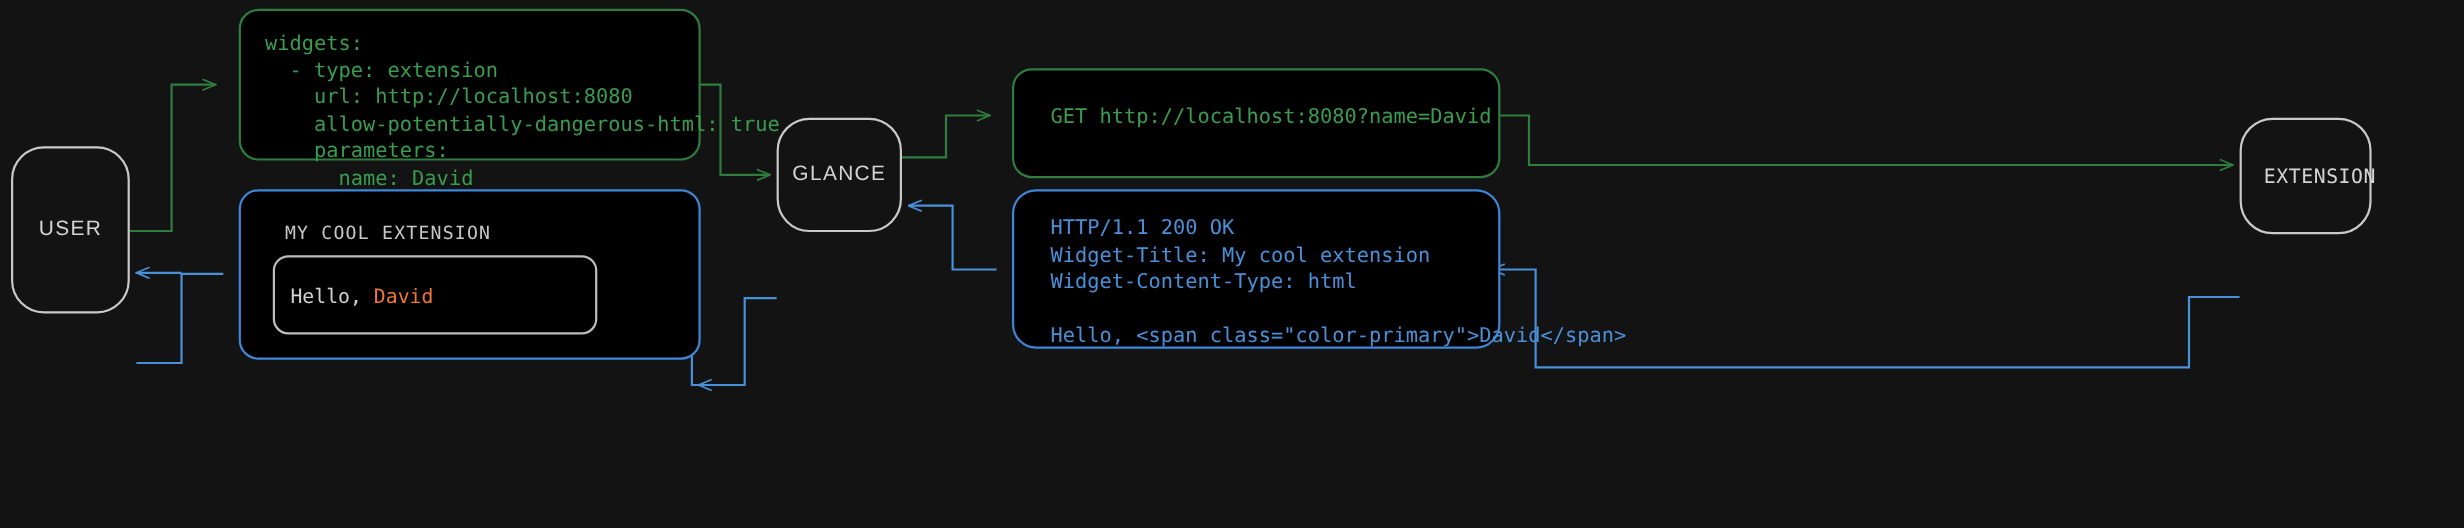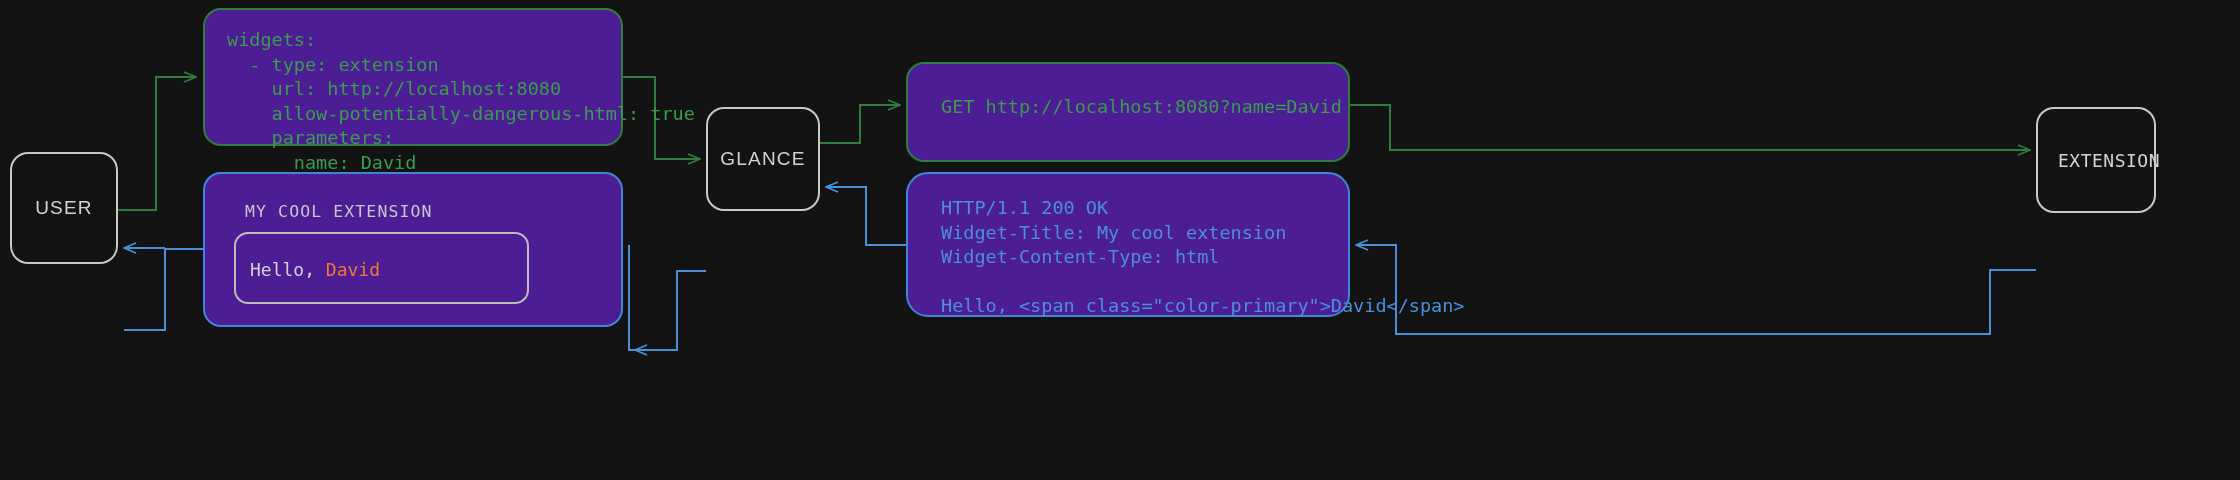--- a/index.html
+++ b/index.html
@@ -20,50 +20,51 @@
     left: 0;
     top: 0;
     width: 2240px;
     height: 480px;
     pointer-events: none;
   }
   
   .node {
     position: absolute;
     border: 2px solid #c9c9c9;
-    border-radius: 18px;
+    border-radius: 30px;
     background: #131314;
     display: flex;
     align-items: center;
     justify-content: center;
     box-sizing: border-box;
   }
   .node-label {
     font-family: "Liberation Sans", sans-serif;
     font-size: 19px;
     letter-spacing: 1.2px;
     color: #d3d3d3;
     white-space: nowrap;
   }
   .node-label.mono {
     font-family: "DejaVu Sans Mono", monospace;
     font-size: 18px;
     letter-spacing: 0.5px;
   }
-  #node-user     { left: 10px;   top: 133px; width: 108px; height: 112px; margin-top: 19px; }
+  #node-user     { left: 10px;   top: 133px; width: 108px; height: 152px; }
   #node-glance   { left: 706px;  top: 107px; width: 114px; height: 104px; }
   #node-extension{ left: 2036px; top: 107px; width: 120px; height: 106px; padding-left: 26px; }
 
   
   .panel {
     position: absolute;
     border: 2px solid #2f7d3e;
     border-radius: 18px;
-    background: #4c1d95;
+    background: #000000;
     box-sizing: border-box;
+    margin-left: 14px;
   }
   .panel.blue { border-color: #3f87d6; }
   .panel.widget { border-color: #3f87d6; }
 
   .code {
     font-family: "DejaVu Sans Mono", monospace;
     font-size: 18.5px;
     line-height: 24.5px;
     white-space: pre;
     color: #3a9c4e;

